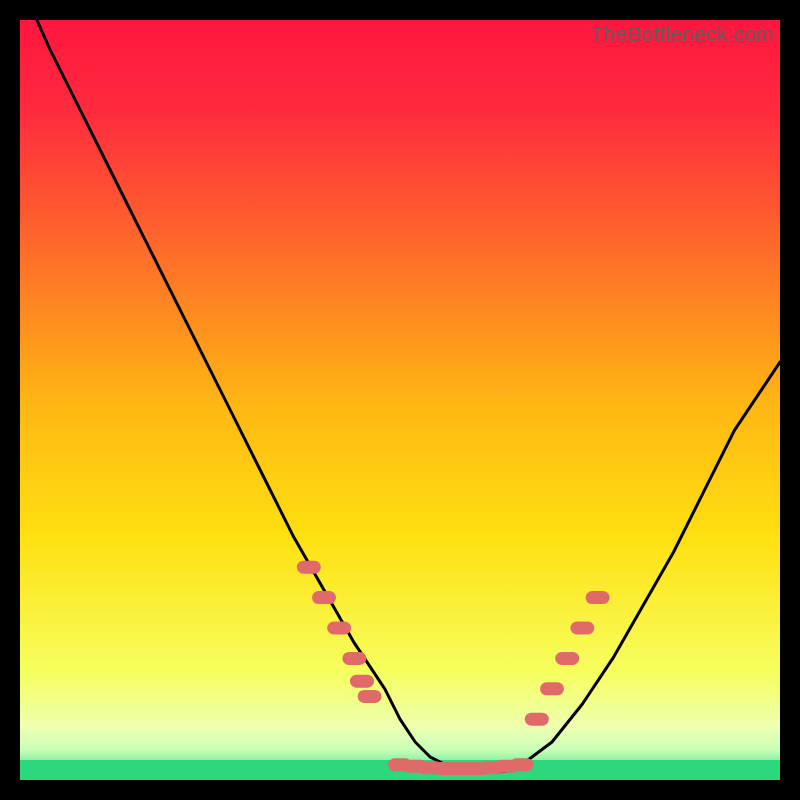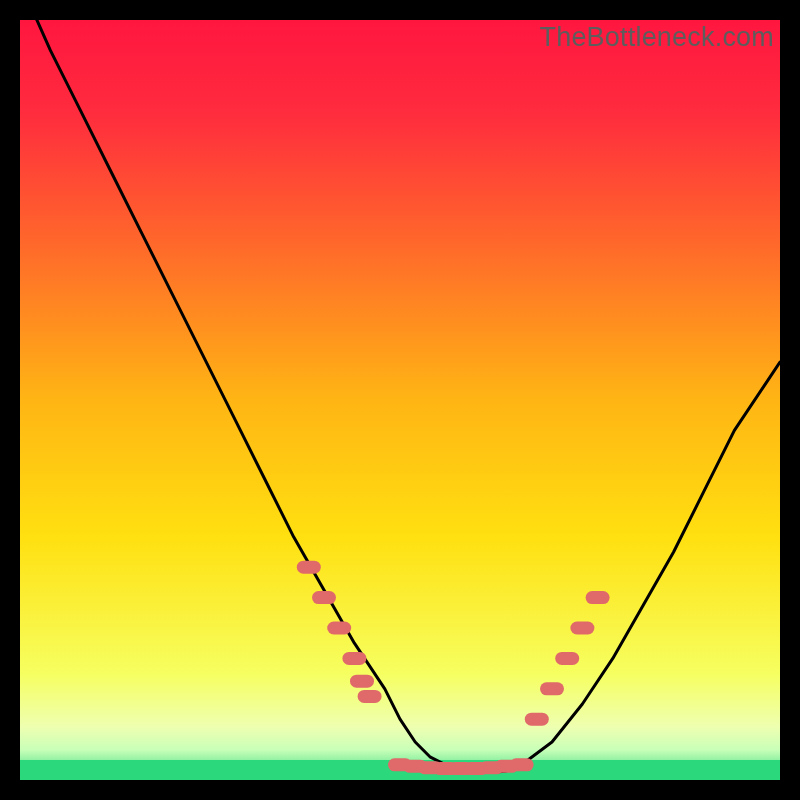--- a/index.html
+++ b/index.html
@@ -24,21 +24,21 @@
     left: 0;
     top: 0;
     width: 760px;
     height: 760px;
   }
   .watermark {
     position: absolute;
     top: 2px;
     right: 6px;
     color: #5d5d5d;
-    font-size: 27px;
+    font-size: 21px;
     font-weight: 500;
     letter-spacing: 0.2px;
     white-space: nowrap;
   }
   svg { display: block; }
 </style>
 </head>
 <body>
 
 <div class="frame">

